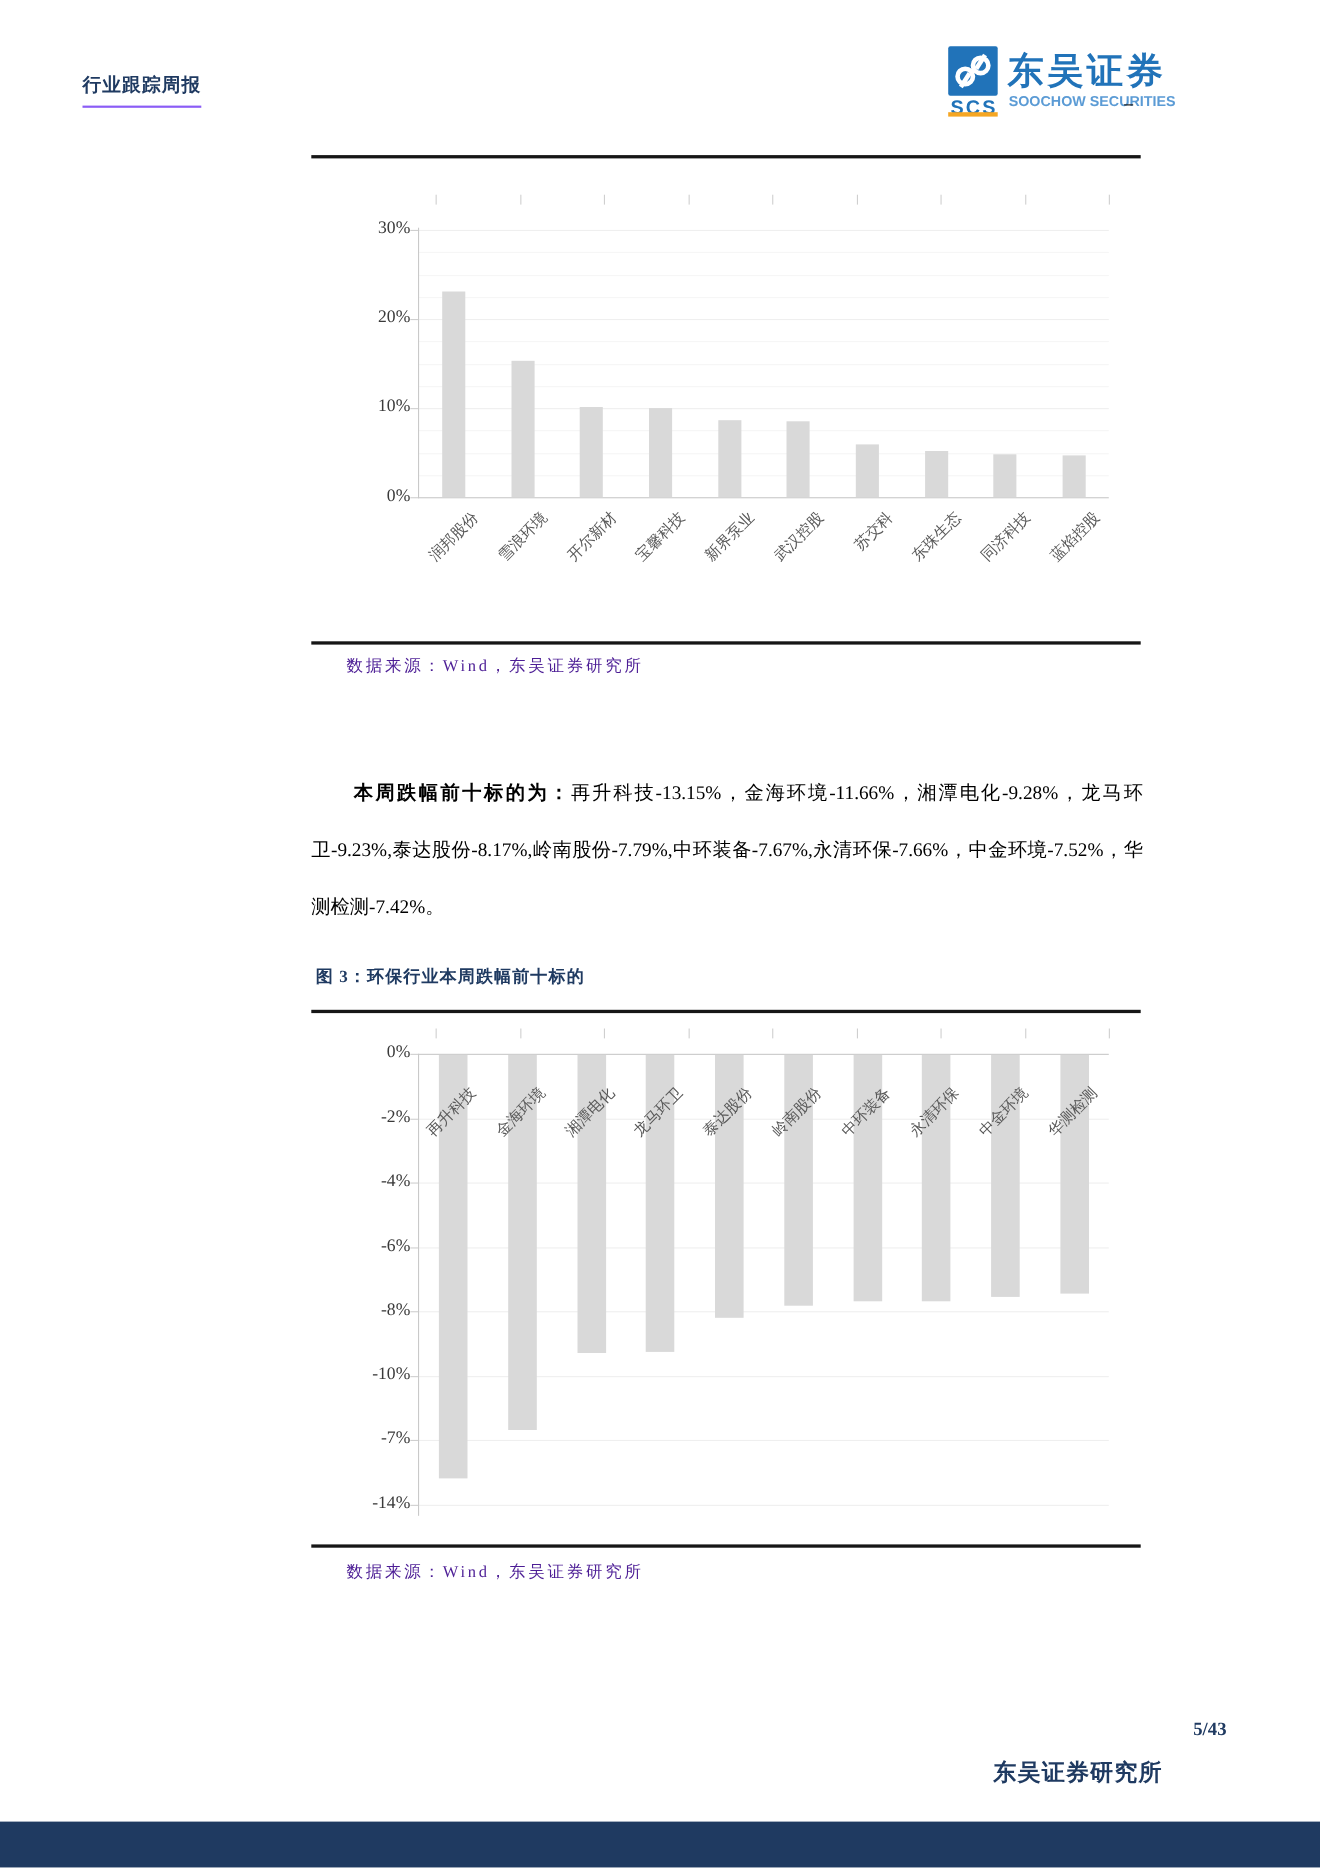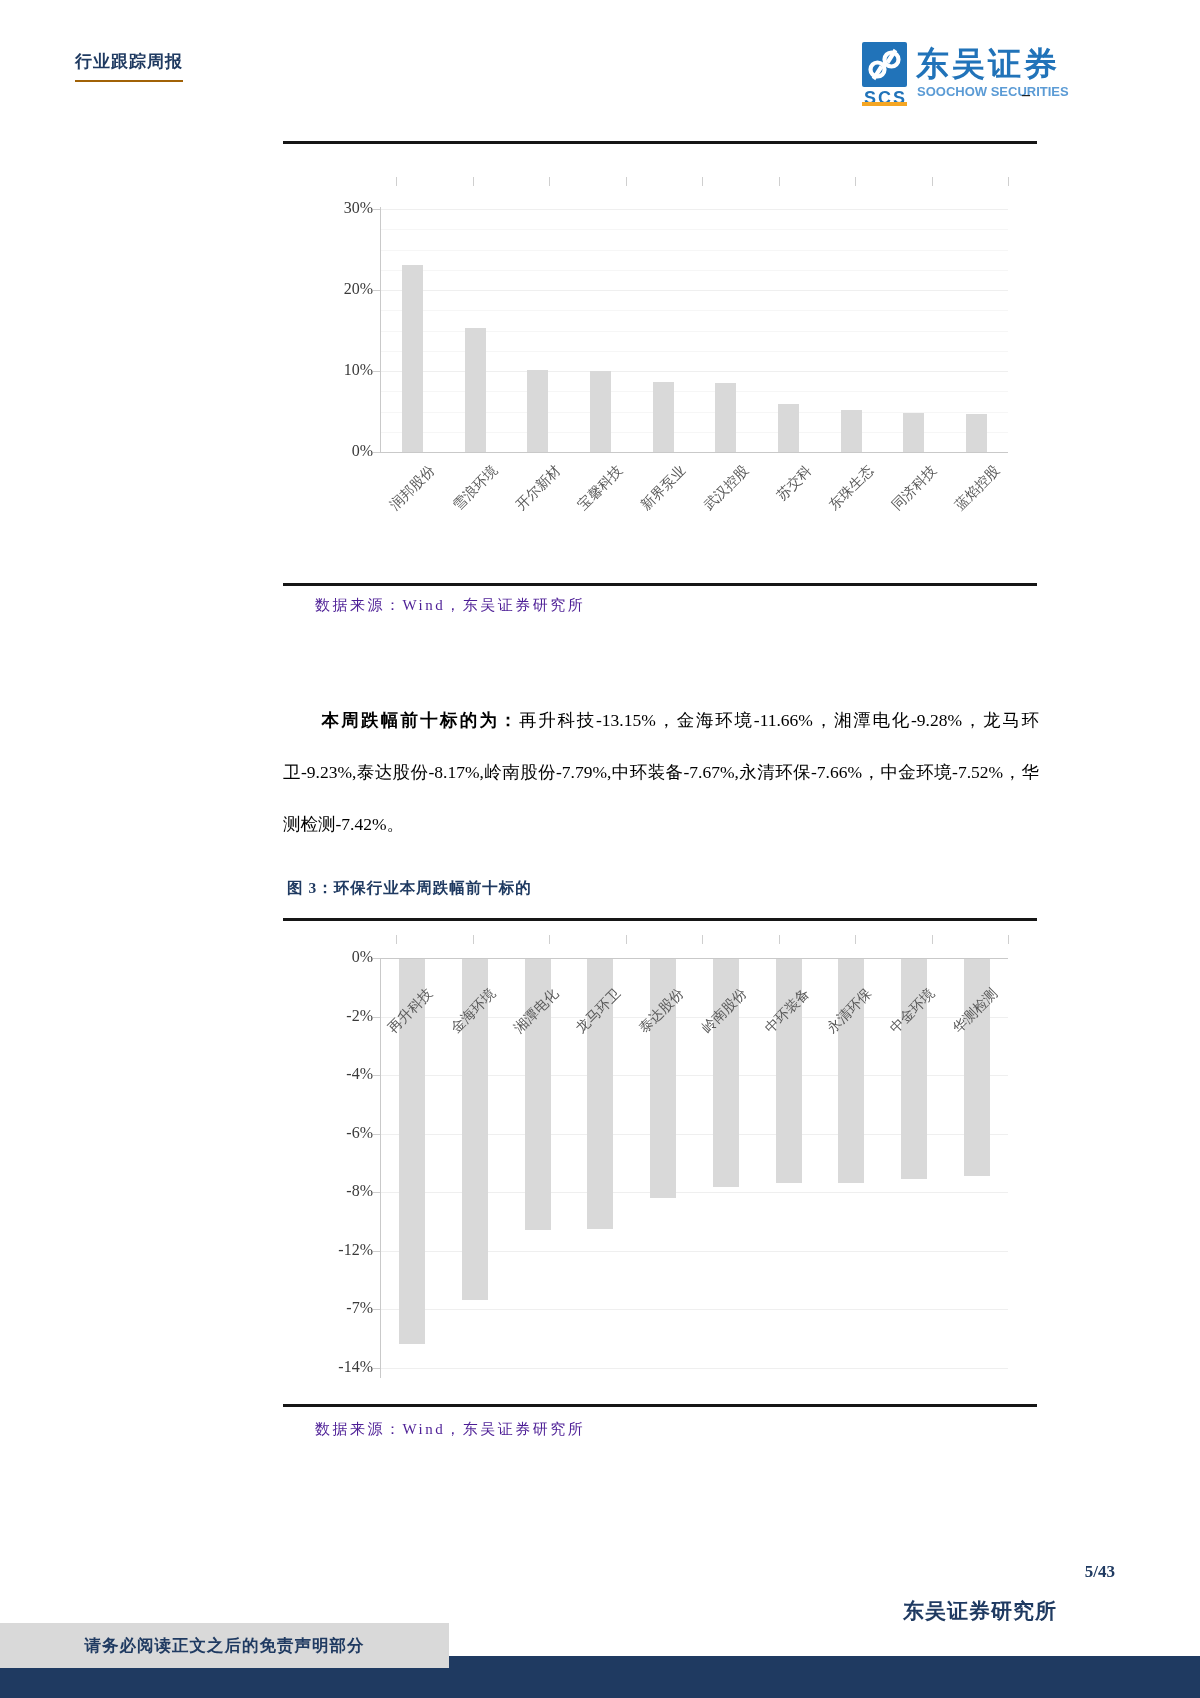--- a/index.html
+++ b/index.html
@@ -1,22 +1,22 @@
 <!DOCTYPE html>
 <html style="--navy: #1f3a61; --logo_blue: #2173b9; --logo_light_blue: #5b9bd5; --accent_orange: #f5a623; --bar_gray: #d9d9d9;"><head>
 <meta charset="utf-8">
 <style>
   html,body{margin:0;padding:0;background:#fff;}
   .page{position:relative;width:1200px;height:1698px;background:#fff;overflow:hidden;
         font-family:"Liberation Serif","DejaVu Serif",serif;}
   .abs{position:absolute;}
 
   
-  .report-type{left:75px;top:50px;font-size:17px;font-weight:600;color:var(--navy);
-               padding-bottom:7px;border-bottom:2px solid #a16207;letter-spacing:1px;}
+  .report-type{left:75px;top:66px;font-size:17px;font-weight:600;color:var(--navy);
+               padding-bottom:7px;border-bottom:2px solid #8b5cf6;letter-spacing:1px;}
   .logo-mark{left:862px;top:42px;width:45px;height:45px;background:var(--logo_blue);border-radius:2px;}
   .logo-abbr{left:862px;top:88px;width:45px;text-align:right;font-family:"Liberation Sans",sans-serif;
              font-size:18px;font-weight:800;color:var(--logo_blue);letter-spacing:2px;}
   .logo-accent{left:862px;top:102px;width:45px;height:4px;background:var(--accent_orange);}
   .logo-cn{left:916px;top:42px;font-family:"Liberation Sans",sans-serif;font-size:33px;font-weight:800;
            color:var(--logo_blue);letter-spacing:3px;white-space:nowrap;}
   .logo-en{left:917px;top:84px;font-family:"Liberation Sans",sans-serif;font-size:13px;font-weight:600;
            color:var(--logo_light_blue);white-space:nowrap;}
   .header-dash{left:1022px;top:86px;font-size:16px;font-weight:700;color:#222;}
 
@@ -138,21 +138,21 @@
       <div class="gridline" style="left: 98px; top: 153px; width: 627px;"></div>
       <div class="y-label" style="left: 26px; top: 143px; width: 64px;">-4%</div>
       <div class="tickmark" style="left: 90px; top: 153px; width: 7px; height: 1px;"></div>
       <div class="gridline" style="left: 98px; top: 211.5px; width: 627px;"></div>
       <div class="y-label" style="left: 26px; top: 201.5px; width: 64px;">-6%</div>
       <div class="tickmark" style="left: 90px; top: 211.5px; width: 7px; height: 1px;"></div>
       <div class="gridline" style="left: 98px; top: 270px; width: 627px;"></div>
       <div class="y-label" style="left: 26px; top: 260px; width: 64px;">-8%</div>
       <div class="tickmark" style="left: 90px; top: 270px; width: 7px; height: 1px;"></div>
       <div class="gridline" style="left: 98px; top: 328.5px; width: 627px;"></div>
-      <div class="y-label" style="left: 26px; top: 318.5px; width: 64px;">-12%</div>
+      <div class="y-label" style="left: 26px; top: 318.5px; width: 64px;">-10%</div>
       <div class="tickmark" style="left: 90px; top: 328.5px; width: 7px; height: 1px;"></div>
       <div class="gridline" style="left: 98px; top: 387px; width: 627px;"></div>
       <div class="y-label" style="left: 26px; top: 377px; width: 64px;">-7%</div>
       <div class="tickmark" style="left: 90px; top: 387px; width: 7px; height: 1px;"></div>
       <div class="gridline" style="left: 98px; top: 445.5px; width: 627px;"></div>
       <div class="y-label" style="left: 26px; top: 435.5px; width: 64px;">-14%</div>
       <div class="tickmark" style="left: 90px; top: 445.5px; width: 7px; height: 1px;"></div>
       <div class="tickmark" style="left: 113px; top: 13px; width: 1px; height: 9px;"></div>
       <div class="tickmark" style="left: 189.5px; top: 13px; width: 1px; height: 9px;"></div>
       <div class="tickmark" style="left: 266px; top: 13px; width: 1px; height: 9px;"></div>
@@ -184,15 +184,14 @@
       <div class="cat-label" style="left: 522.95px; top: 63px; width: 120px;">中金环境</div>
       <div class="bar" style="left: 680.65px; top: 37px; width: 26px; height: 217.035px;"></div>
       <div class="cat-label" style="left: 585.65px; top: 63px; width: 120px;">华测检测</div>
     </div>
   <div class="abs fig-border" style="top:1404px;"></div>
   <div class="abs caption" style="left:315px;top:1420px;">数据来源：Wind，东吴证券研究所</div>
 
   <div class="abs page-num">5/43</div>
   <div class="abs institute">东吴证券研究所</div>
   <div class="abs navy-bar"></div>
-  <div class="abs disclaimer-box">请务必阅读正文之后的免责声明部分</div>
 
 </div>
 
 </body></html>

